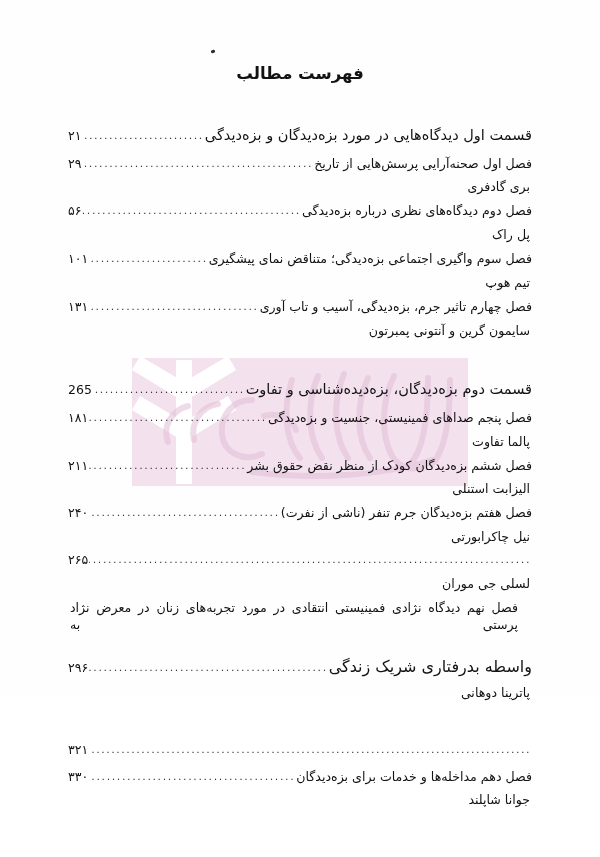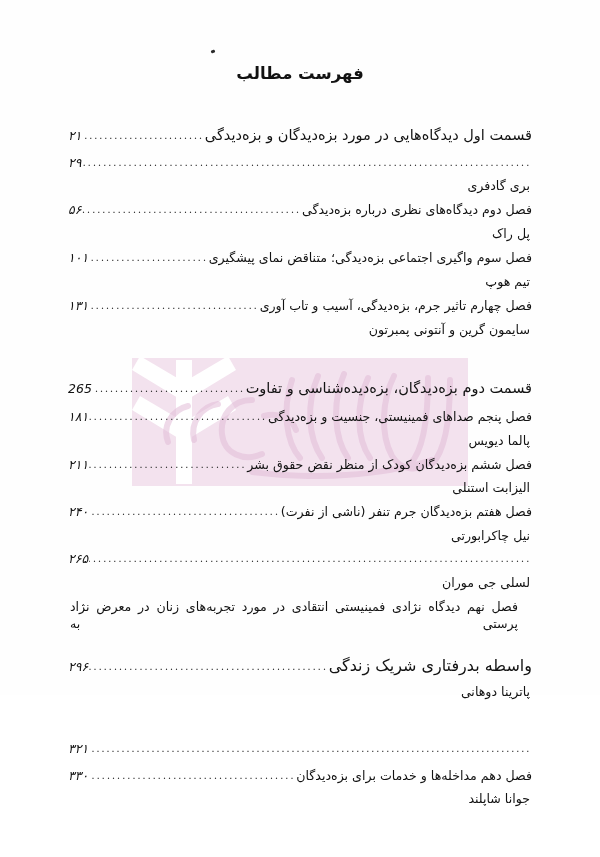--- a/index.html
+++ b/index.html
@@ -112,21 +112,20 @@
     font-size: 11px;
     letter-spacing: 1.6px;
     position: relative;
     top: -1px;
   }
   .entry .pagenum {
     flex: 0 0 auto;
     white-space: nowrap;
     direction: rtl;
     font-size: 12.5px;
-    font-style: italic;
   }
 
   
   .entry.part {
     margin-top: 14px;
     margin-bottom: 9px;
   }
   .entry.part .label {
     font-weight: normal;
     font-size: 14.5px;
@@ -212,20 +211,21 @@
 
   <div class="toc">
 
     <div class="entry part">
       <span class="label">قسمت اول دیدگاه‌هایی در مورد بزه‌دیدگان و بزه‌دیدگی</span>
       <span class="leader">........................................................................................................</span>
       <span class="pagenum">۲۱</span>
     </div>
 
     <div class="entry chapter">
+      <span class="label">فصل اول صحنه‌آرایی پرسش‌هایی از تاریخ</span>
       <span class="leader">........................................................................................................</span>
       <span class="pagenum">۲۹</span>
     </div>
     <div class="author">بری گادفری</div>
 
     <div class="entry chapter">
       <span class="label">فصل دوم دیدگاه‌های نظری درباره بزه‌دیدگی</span>
       <span class="leader">........................................................................................................</span>
       <span class="pagenum">۵۶</span>
     </div>
@@ -251,21 +251,21 @@
       <span class="label">قسمت دوم بزه‌دیدگان، بزه‌دیده‌شناسی و تفاوت</span>
       <span class="leader">........................................................................................................</span>
       <span class="pagenum">265</span>
     </div>
 
     <div class="entry chapter">
       <span class="label">فصل پنجم صداهای فمینیستی، جنسیت و بزه‌دیدگی</span>
       <span class="leader">........................................................................................................</span>
       <span class="pagenum">۱۸۱</span>
     </div>
-    <div class="author">پالما دیویس</div>
+    <div class="author">پالما تفاوت</div>
 
     <div class="entry chapter">
       <span class="label">فصل ششم بزه‌دیدگان کودک از منظر نقض حقوق بشر</span>
       <span class="leader">........................................................................................................</span>
       <span class="pagenum">۲۱۱</span>
     </div>
     <div class="author">الیزابت استنلی</div>
 
     <div class="entry chapter">
       <span class="label">فصل هفتم بزه‌دیدگان جرم تنفر (ناشی از نفرت)</span>

